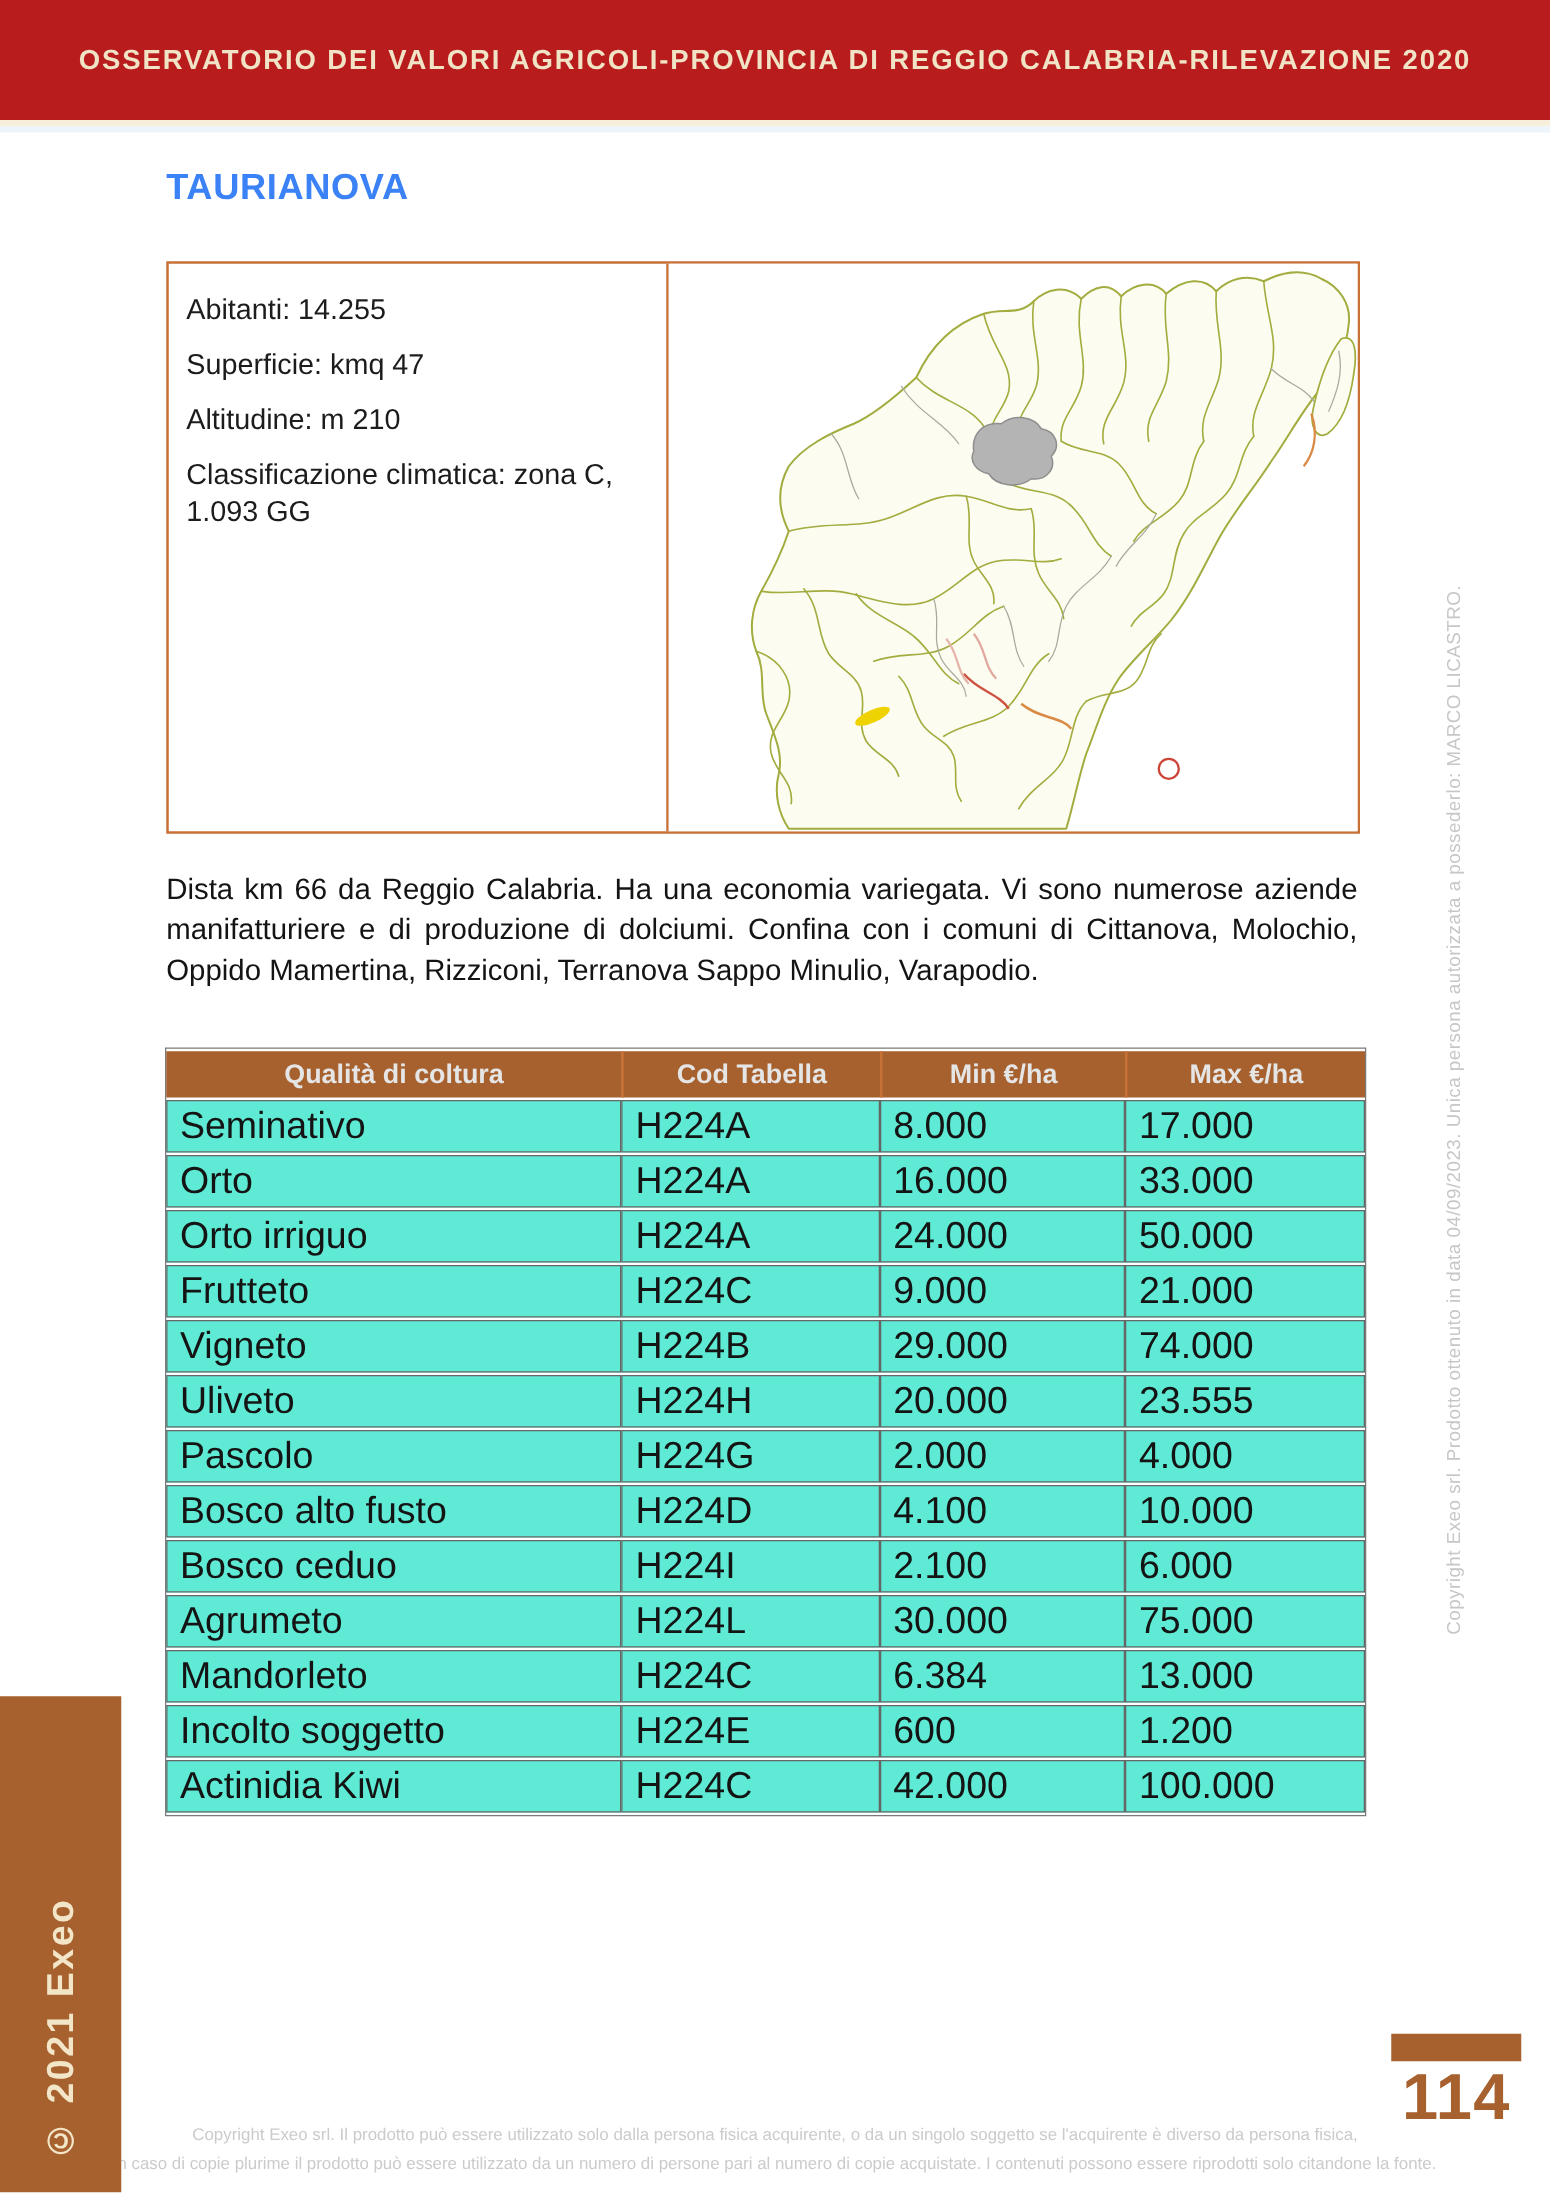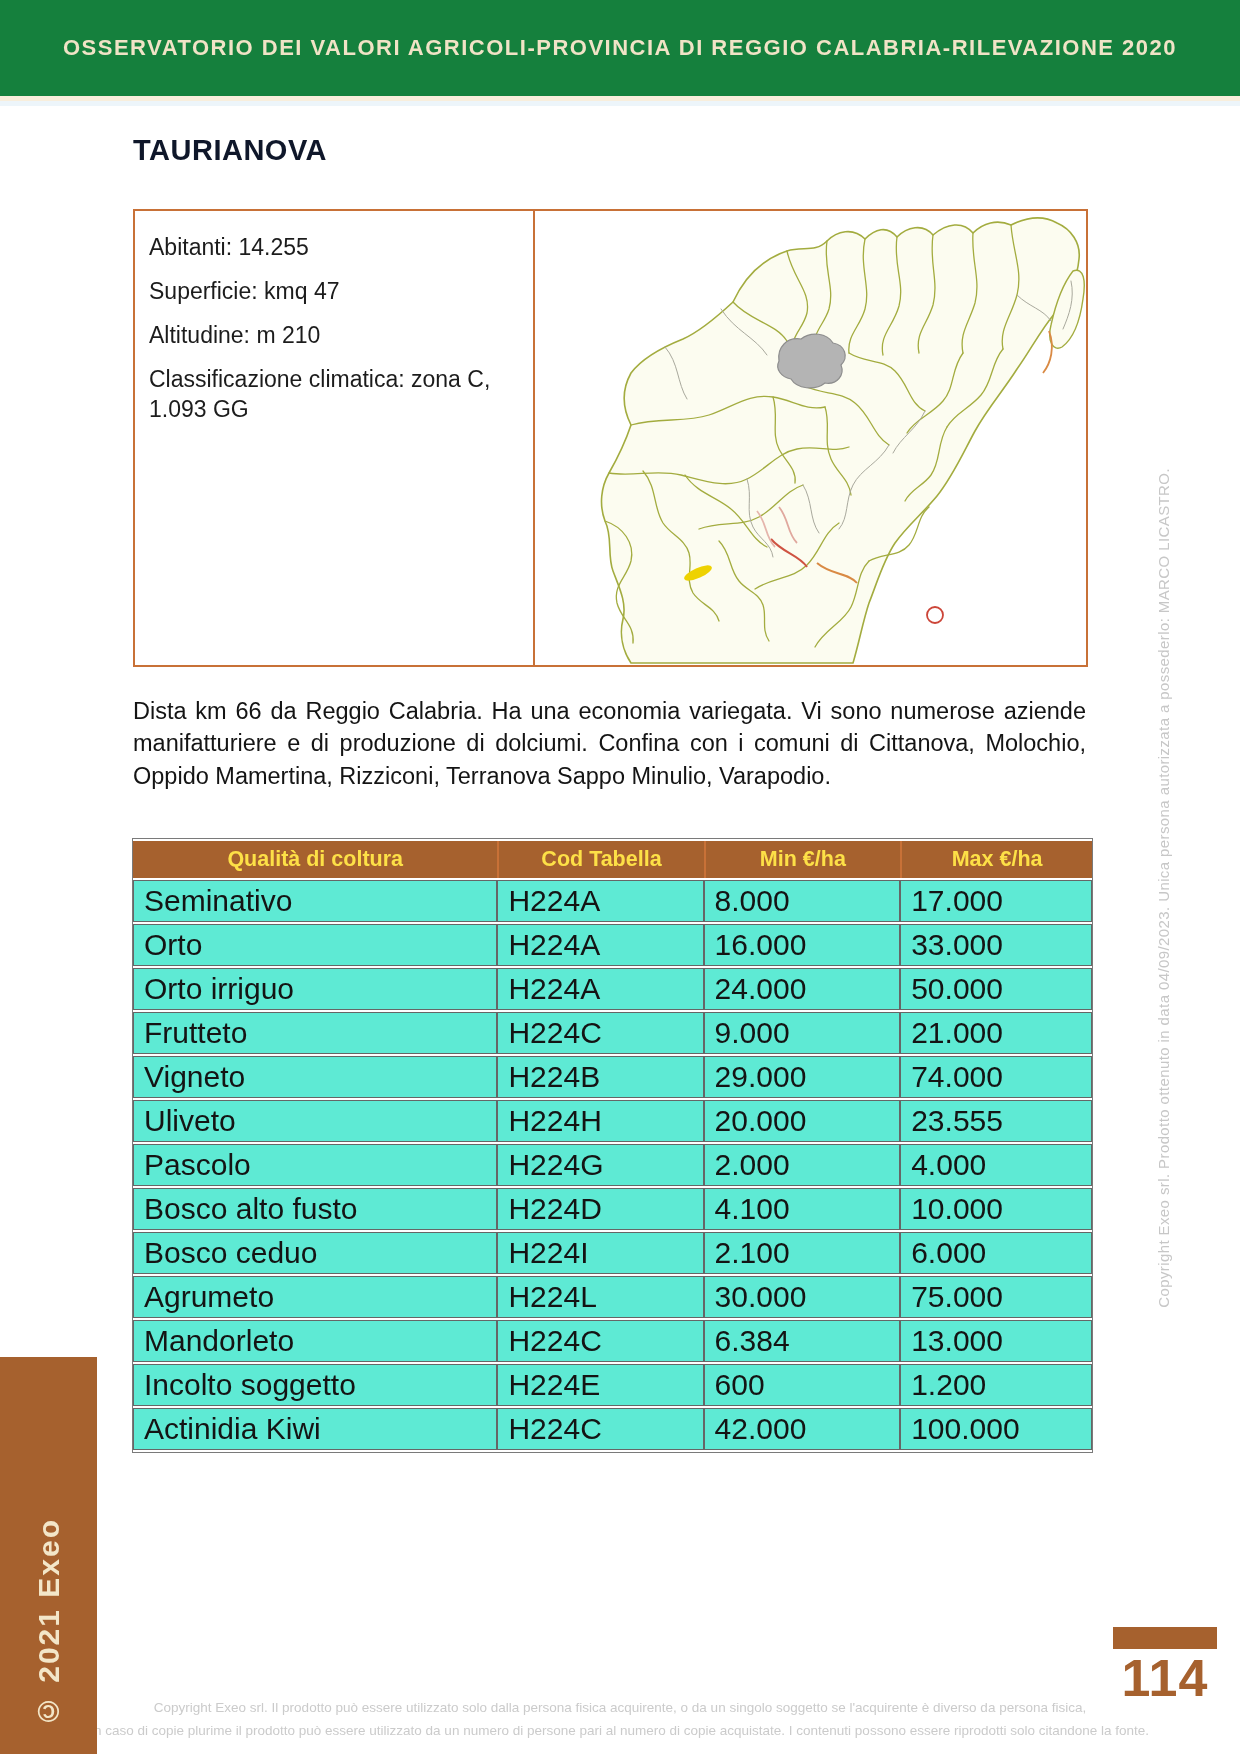--- a/index.html
+++ b/index.html
@@ -1,46 +1,46 @@
 <!DOCTYPE html>
 <html><head>
 <meta charset="utf-8">
 <style>
   html,body { margin:0; padding:0; }
   body { font-family:"Liberation Sans", sans-serif; }
   .page { position:relative; width:1240px; height:1754px; background:#ffffff; overflow:hidden; }
 
   
-  .header-band { position:absolute; top:0; left:0; width:1240px; height:96px; background:#15803d; }
+  .header-band { position:absolute; top:0; left:0; width:1240px; height:96px; background:#b91c1c; }
   .header-title { width:100%; line-height:96px; text-align:center; color:#f0e3c6; font-size:22px;
                   font-weight:bold; letter-spacing:1.5px; text-transform:uppercase;
                   font-family:"Liberation Sans", sans-serif; }
   .strip1 { position:absolute; top:96px; left:0; width:1240px; height:5px; background:#f8eedc; }
   .strip2 { position:absolute; top:101px; left:0; width:1240px; height:5px; background:#edf5fa; }
 
   
   .doc-title { position:absolute; left:133px; top:134px; font-size:29px; font-weight:bold;
-               color:#0f172a; letter-spacing:0.5px; }
+               color:#3b82f6; letter-spacing:0.5px; }
 
   
   .info-box { position:absolute; left:133px; top:209px; width:951px; height:454px;
               border:2px solid #c87137; display:flex; background:#fff; }
   .info-cell { width:400px; border-right:2px solid #c87137; padding:22px 14px; box-sizing:border-box; }
   .info-line { font-size:23px; color:#1c1c1c; margin-bottom:14px; line-height:1.3; }
   .map-cell { flex:1; position:relative; background:#fff; }
   .map-cell svg { width:100%; height:100%; display:block; }
 
   
   .description { position:absolute; left:133px; top:695px; width:953px; font-size:23.5px;
                  line-height:1.38; text-align:justify; color:#141414; }
 
   
   .valori-wrap { position:absolute; left:132px; top:838px; width:959px; border:1px solid #7a7a7a; background:#fff; }
   table.valori { width:100%; border-collapse:separate; border-spacing:0 2px; }
-  table.valori th { background:#a6612e; color:#fde047; font-size:21.5px; font-weight:bold;
+  table.valori th { background:#a6612e; color:#e5e5e5; font-size:21.5px; font-weight:bold;
                     padding:6px 8px; border-left:2px solid #c87137; text-align:center; }
   table.valori th:first-child { border-left:none; }
   table.valori td { background:#5eead4; border:1px solid #666666; font-size:30px;
                     padding:3px 10px; color:#141414; height:29px; }
   col.c1 { width:38%; } col.c2 { width:21.5%; } col.c3 { width:20.5%; } col.c4 { width:20%; }
 
   
   .side-bar { position:absolute; left:0; top:1357px; width:97px; height:397px; background:#a6612e; z-index:5; }
   .side-bar-text { position:absolute; bottom:26px; left:50%;
                    writing-mode:vertical-rl; transform:translateX(-50%) rotate(180deg);

